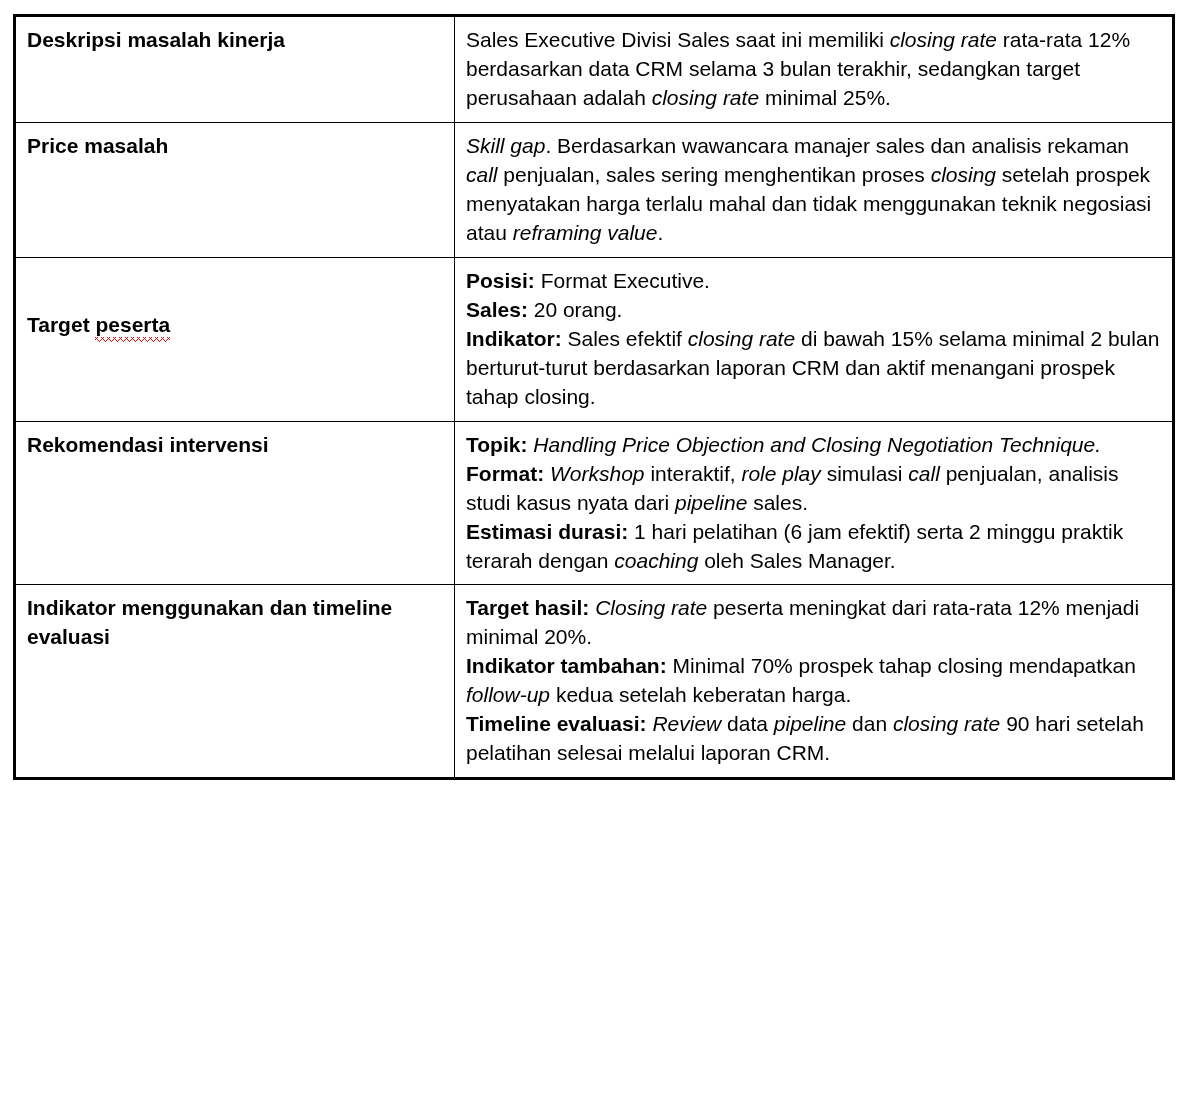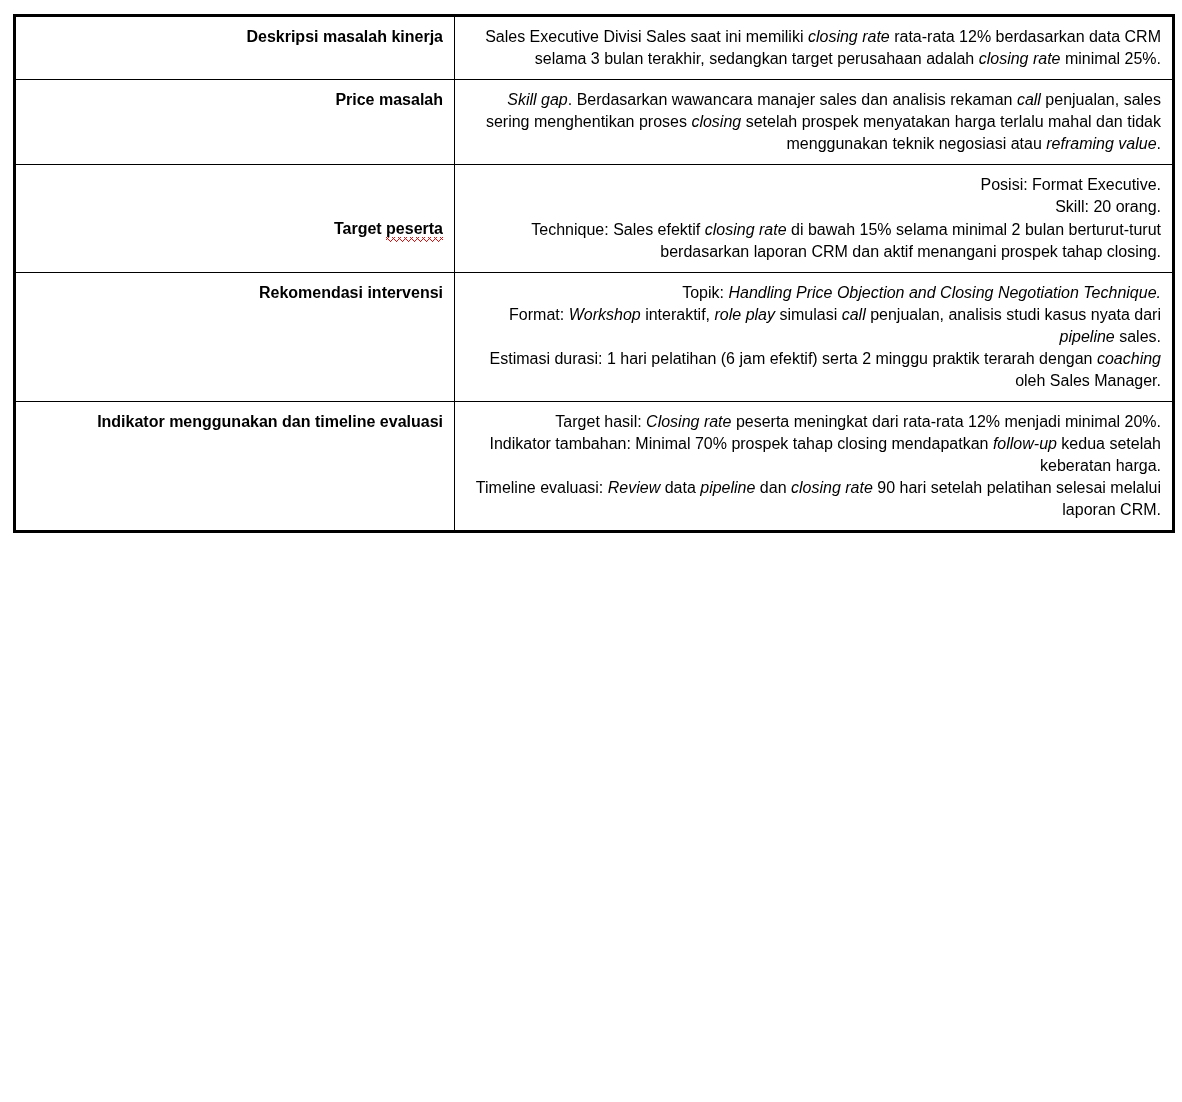--- a/index.html
+++ b/index.html
@@ -24,37 +24,36 @@
   table.doc-table {
     width: 1159px;
     border-collapse: collapse;
     table-layout: fixed;
     border: 3px solid #000000;
   }
   table.doc-table td {
     border: 1.6px solid #000000;
     vertical-align: top;
     padding: 9px 11px 9px 11px;
-    font-size: 16px;
+    font-size: 21px;
     line-height: 1.38;
-    text-align: right;
   }
   col.c-label { width: 440px; }
   col.c-value { width: 719px; }
 
   td.label-cell {
     font-weight: bold;
     padding-left: 13px;
   }
   td.value-cell {
     font-weight: normal;
     padding-left: 13px;
     margin-left: 44px;
   }
-  .bold { font-weight: normal; }
+  .bold { font-weight: bold; }
   .ital { font-style: italic; }
 
   
   .spellerr {
     position: relative;
     display: inline-block;
     text-decoration: none;
     margin-top: 44px;
   }
   .spellerr::after {
@@ -86,21 +85,21 @@
         <tr>
           <td class="label-cell"><span>Deskripsi masalah kinerja</span></td>
           <td class="value-cell"><span>Sales Executive Divisi Sales saat ini memiliki </span><span class="ital">closing rate</span><span> rata-rata 12% berdasarkan data CRM selama 3 bulan terakhir, sedangkan target perusahaan adalah </span><span class="ital">closing rate</span><span> minimal 25%.</span></td>
         </tr>
         <tr>
           <td class="label-cell"><span>Price masalah</span></td>
           <td class="value-cell"><span class="ital">Skill gap</span><span>. Berdasarkan wawancara manajer sales dan analisis rekaman </span><span class="ital">call</span><span> penjualan, sales sering menghentikan proses </span><span class="ital">closing</span><span> setelah prospek menyatakan harga terlalu mahal dan tidak menggunakan teknik negosiasi atau </span><span class="ital">reframing value</span><span>.</span></td>
         </tr>
         <tr>
           <td class="label-cell"><span>Target <span class="spellerr">peserta</span></span></td>
-          <td class="value-cell"><span class="bold">Posisi:</span><span> Format Executive.</span><br><span class="bold">Skill:</span><span> 20 orang.</span><br><span class="bold">Technique:</span><span> Sales efektif </span><span class="ital">closing rate</span><span> di bawah 15% selama minimal 2 bulan berturut-turut berdasarkan laporan CRM dan aktif menangani prospek tahap closing.</span></td>
+          <td class="value-cell"><span class="bold">Posisi:</span><span> Format Executive.</span><br><span class="bold">Sales:</span><span> 20 orang.</span><br><span class="bold">Indikator:</span><span> Sales efektif </span><span class="ital">closing rate</span><span> di bawah 15% selama minimal 2 bulan berturut-turut berdasarkan laporan CRM dan aktif menangani prospek tahap closing.</span></td>
         </tr>
         <tr>
           <td class="label-cell"><span>Rekomendasi intervensi</span></td>
           <td class="value-cell"><span class="bold">Topik:</span><span> </span><span class="ital">Handling Price Objection and Closing Negotiation Technique.</span><br><span class="bold">Format:</span><span> </span><span class="ital">Workshop</span><span> interaktif, </span><span class="ital">role play</span><span> simulasi </span><span class="ital">call</span><span> penjualan, analisis studi kasus nyata dari </span><span class="ital">pipeline</span><span> sales.</span><br><span class="bold">Estimasi durasi:</span><span> 1 hari pelatihan (6 jam efektif) serta 2 minggu praktik terarah dengan </span><span class="ital">coaching</span><span> oleh Sales Manager.</span></td>
         </tr>
         <tr>
           <td class="label-cell"><span>Indikator menggunakan dan timeline evaluasi</span></td>
           <td class="value-cell"><span class="bold">Target hasil:</span><span> </span><span class="ital">Closing rate</span><span> peserta meningkat dari rata-rata 12% menjadi minimal 20%.</span><br><span class="bold">Indikator tambahan:</span><span> Minimal 70% prospek tahap closing mendapatkan </span><span class="ital">follow-up</span><span> kedua setelah keberatan harga.</span><br><span class="bold">Timeline evaluasi:</span><span> </span><span class="ital">Review</span><span> data </span><span class="ital">pipeline</span><span> dan </span><span class="ital">closing rate</span><span> 90 hari setelah pelatihan selesai melalui laporan CRM.</span></td>
         </tr>
       </tbody>

